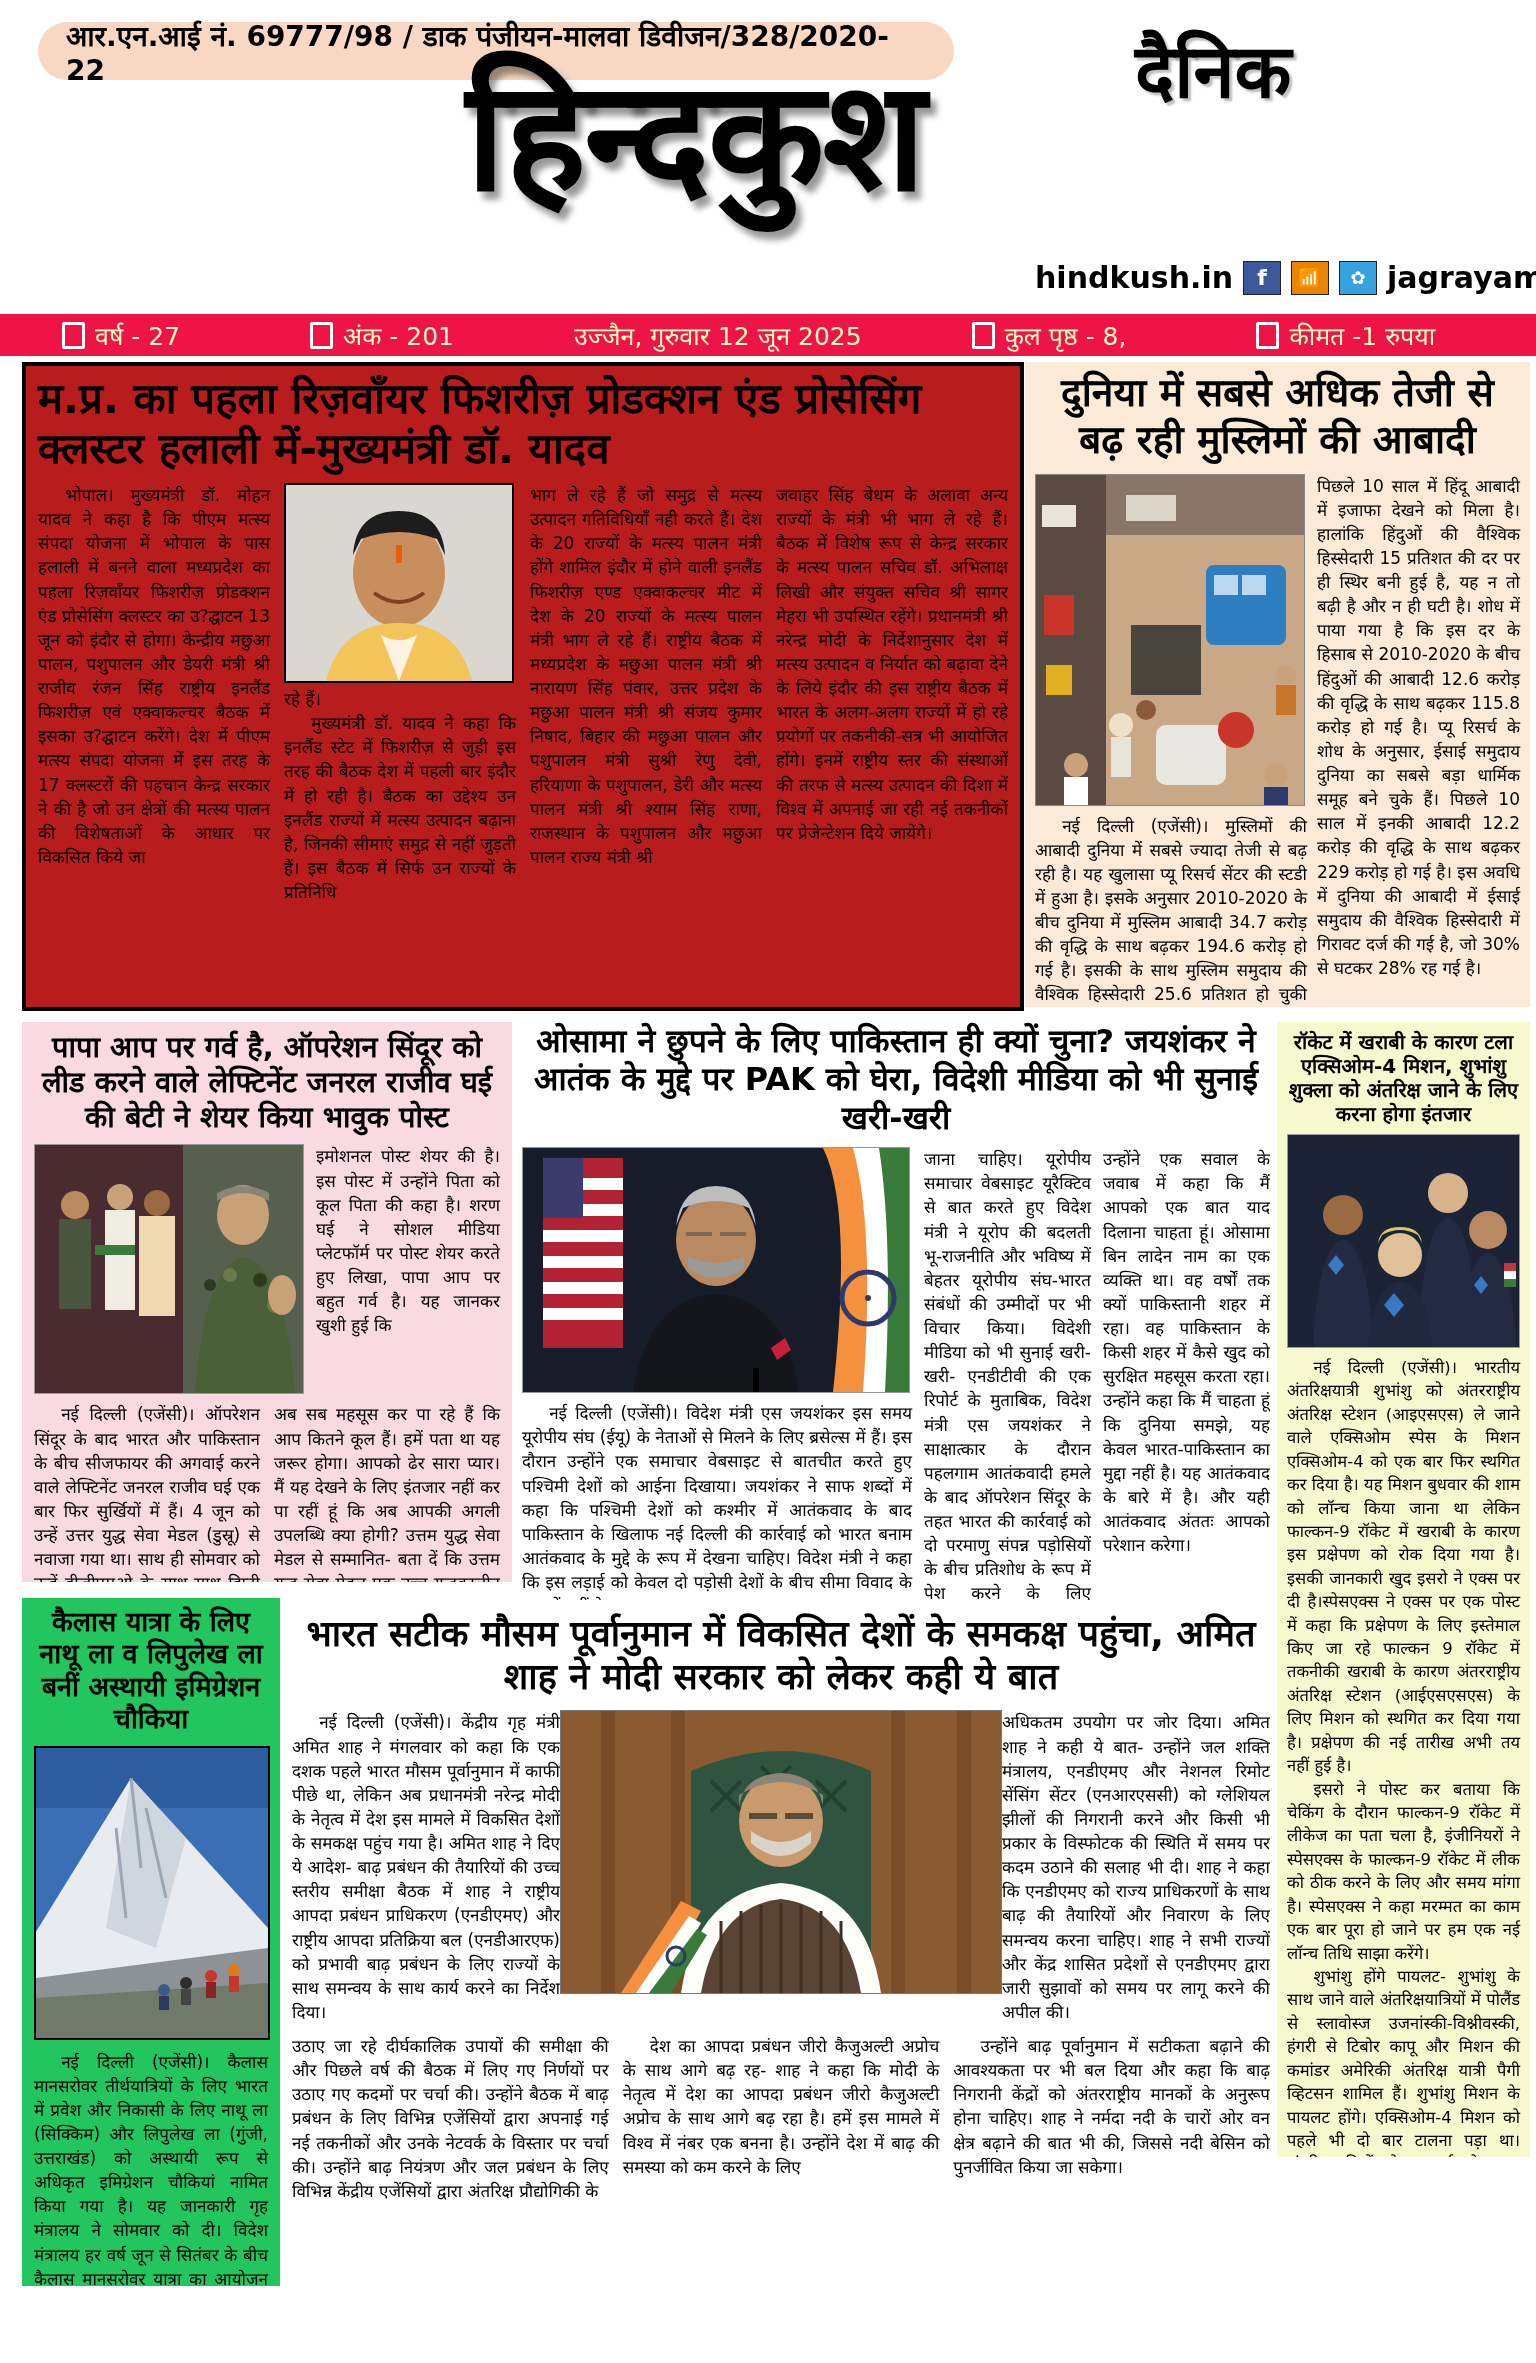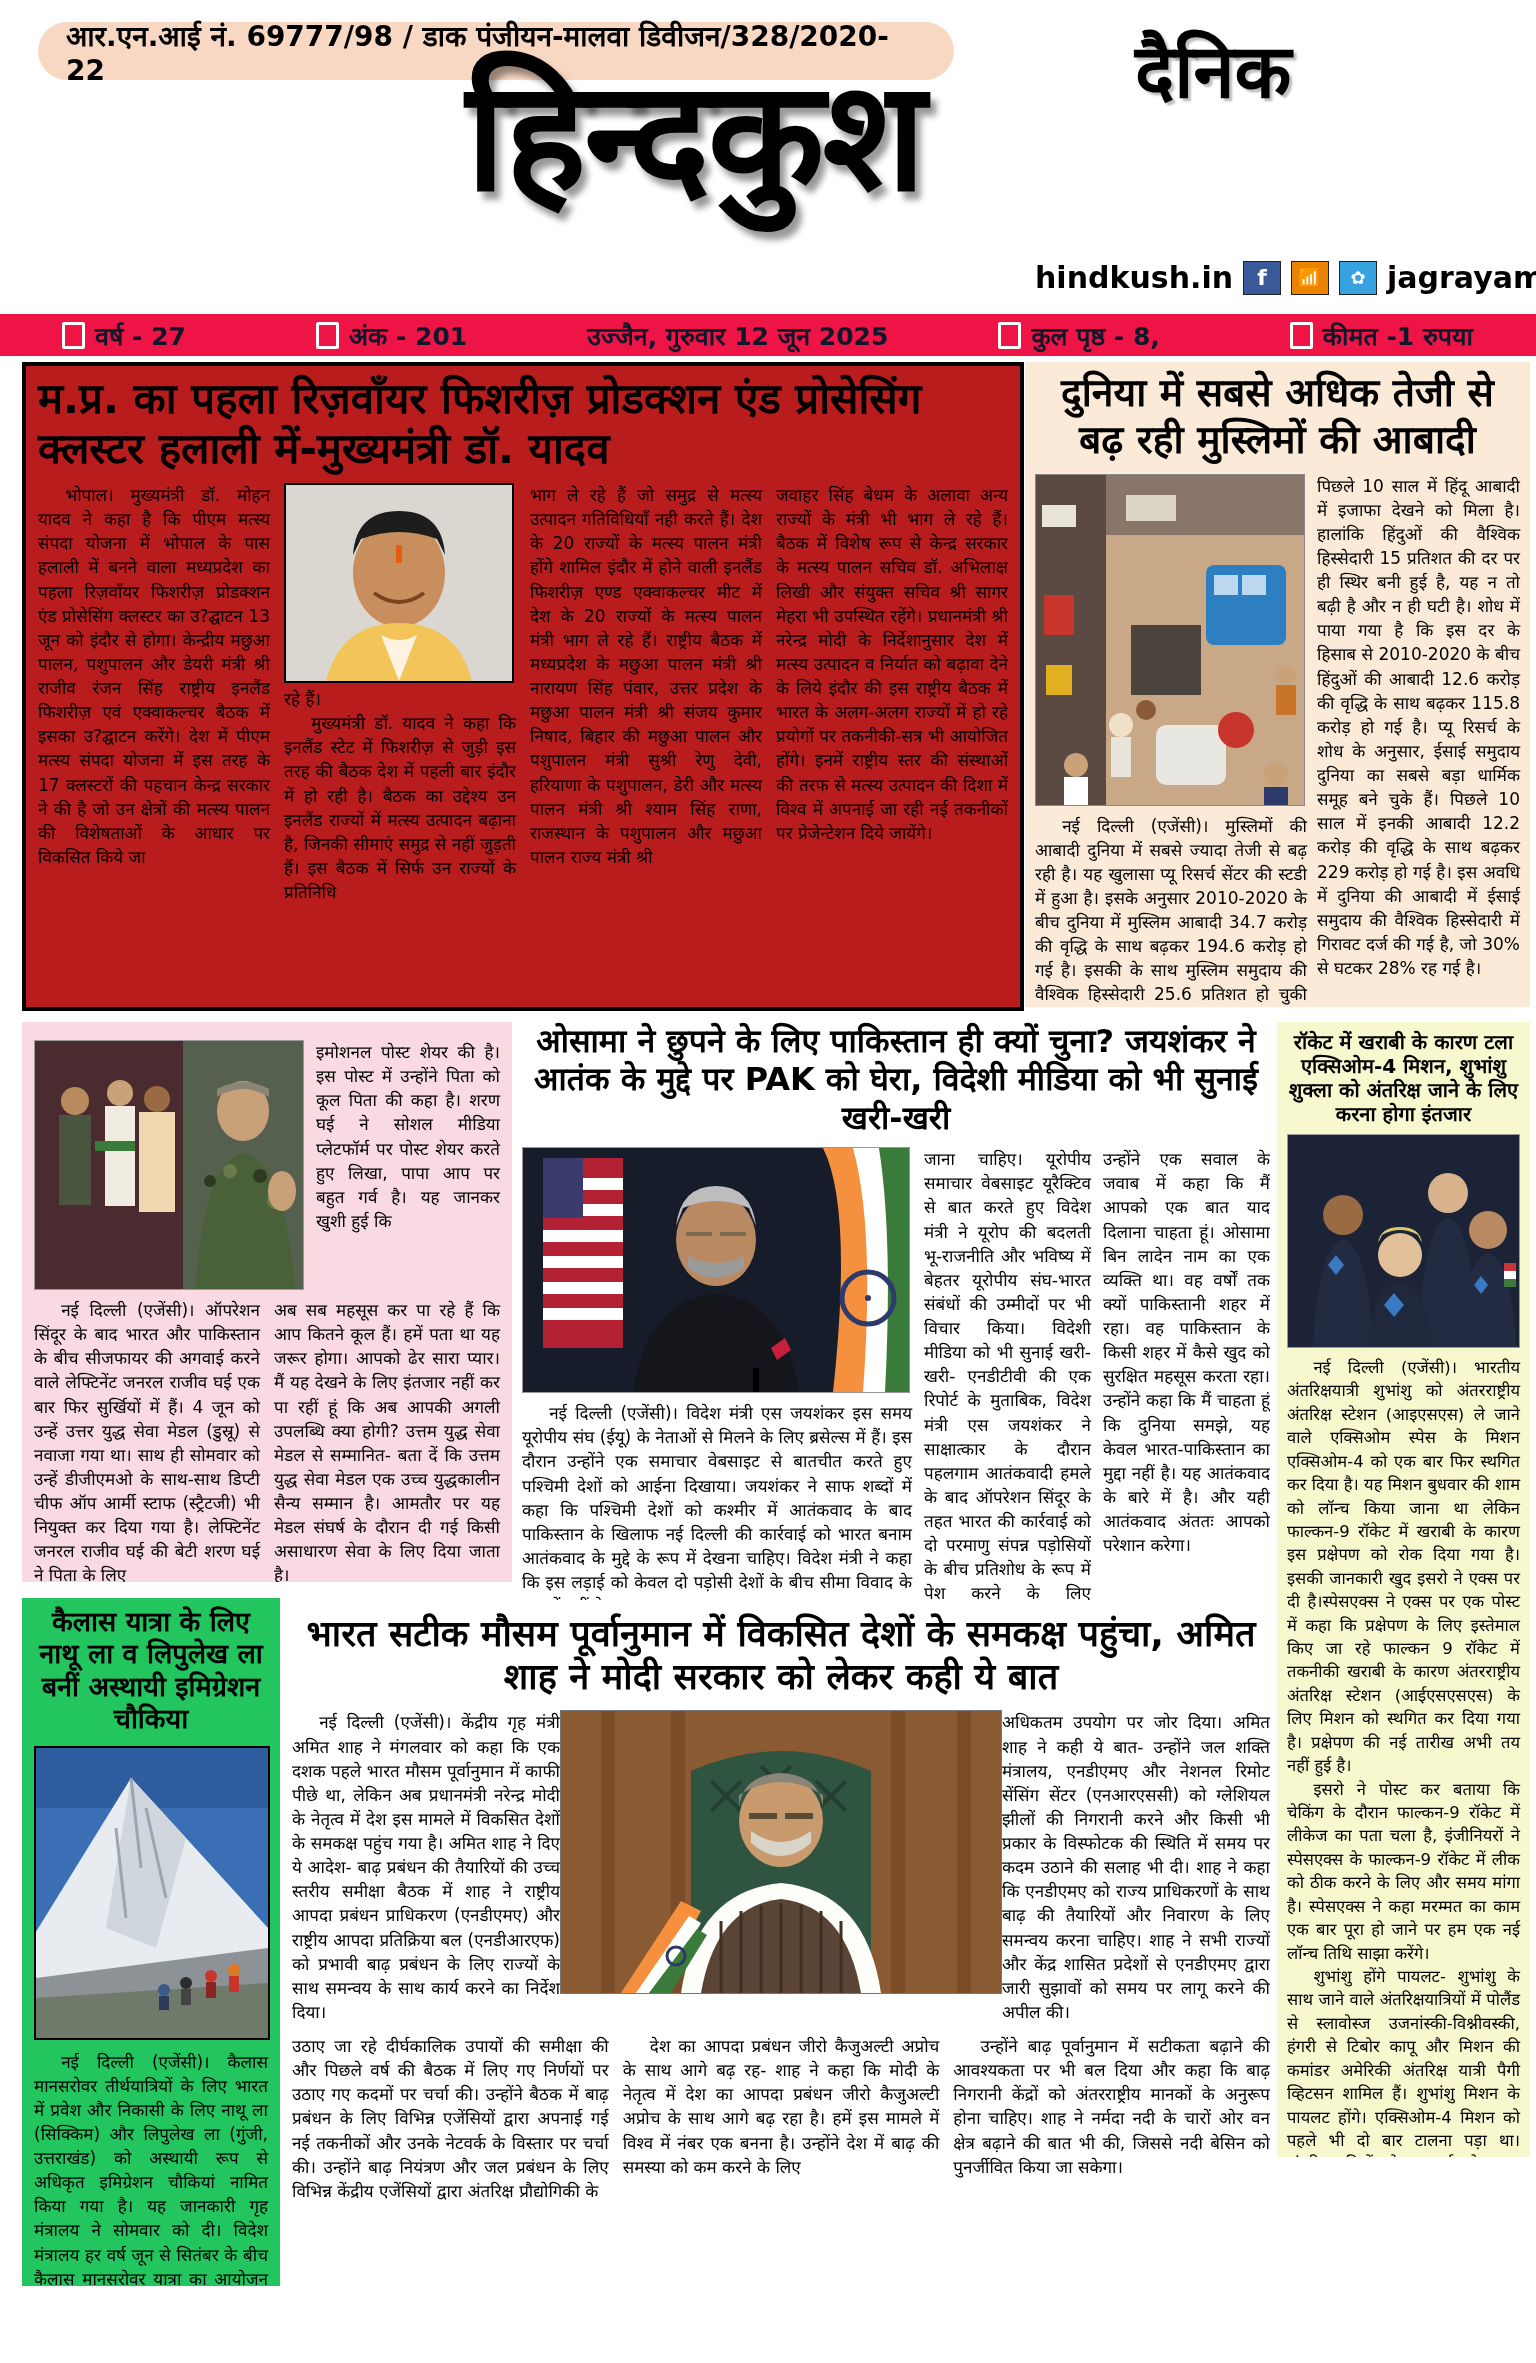--- a/index.html
+++ b/index.html
@@ -13,22 +13,22 @@
   
   .rni{background:#f8d8c2;border-radius:30px;font-weight:bold;font-size:28px;
        display:flex;align-items:center;padding:0 28px;height:58px;}
   .dainik{font-weight:900;font-size:74px;text-shadow:3px 3px 2px rgba(0,0,0,.25);}
   .mast{font-weight:900;font-size:152px;line-height:1.25;letter-spacing:-2px;
         text-shadow:6px 8px 6px rgba(0,0,0,.4);white-space:nowrap;}
   .weblinks{display:flex;align-items:center;gap:10px;font-weight:bold;font-size:30px;}
   .sicon{width:36px;height:32px;display:flex;align-items:center;justify-content:center;
          color:#fff;font-weight:900;font-size:22px;border:1px solid #222;}
   
-  .redbar{background:#ef1446;color:#0f172a;display:flex;align-items:center;
-          font-weight:bold;font-size:25px;}
+  .redbar{background:#ef1446;color:#fef9c3;display:flex;align-items:center;
+          font-weight:normal;font-size:25px;}
   .redbar .it{display:flex;align-items:center;gap:10px;}
   .sq{display:inline-block;width:17px;height:21px;border:3px solid #fff;border-radius:2px;}
 
   
   .lead-box{border:4px solid #000;background:#b91c1c;padding:8px 12px;}
   .lead-hl{font-weight:800;font-size:42px;line-height:1.18;}
   .ylw{background:#ffd400;font-weight:800;font-size:33px;text-align:center;
        padding:4px 0;margin-top:6px;}
   .cols{display:flex;gap:14px;margin-top:10px;}
   .photo{border:2px solid #000;overflow:hidden;background:#ccc;}
@@ -145,20 +145,21 @@
         <p class="b ind" style="margin-top:8px;">नई दिल्ली (एजेंसी)। मुस्लिमों की आबादी दुनिया में सबसे ज्यादा तेजी से बढ़ रही है। यह खुलासा प्यू रिसर्च सेंटर की स्टडी में हुआ है। इसके अनुसार 2010-2020 के बीच दुनिया में मुस्लिम आबादी 34.7 करोड़ की वृद्धि के साथ बढ़कर 194.6 करोड़ हो गई है। इसकी के साथ मुस्लिम समुदाय की वैश्विक हिस्सेदारी 25.6 प्रतिशत हो चुकी है।</p>
 
       </div>
       <div style="flex:1;">
         <p class="b">पिछले 10 साल में हिंदू आबादी में इजाफा देखने को मिला है। हालांकि हिंदुओं की वैश्विक हिस्सेदारी 15 प्रतिशत की दर पर ही स्थिर बनी हुई है, यह न तो बढ़ी है और न ही घटी है। शोध में पाया गया है कि इस दर के हिसाब से 2010-2020 के बीच हिंदुओं की आबादी 12.6 करोड़ की वृद्धि के साथ बढ़कर 115.8 करोड़ हो गई है। प्यू रिसर्च के शोध के अनुसार, ईसाई समुदाय दुनिया का सबसे बड़ा धार्मिक समूह बने चुके हैं। पिछले 10 साल में इनकी आबादी 12.2 करोड़ की वृद्धि के साथ बढ़कर 229 करोड़ हो गई है। इस अवधि में दुनिया की आबादी में ईसाई समुदाय की वैश्विक हिस्सेदारी में गिरावट दर्ज की गई है, जो 30% से घटकर 28% रह गई है।</p>
       </div>
     </div>
   </div>
 
   <div class="abs pink clip" style="left:22px;top:1022px;width:490px;height:560px;box-sizing:border-box;">
+    <div class="hl-c" style="font-size:29px;">पापा आप पर गर्व है, ऑपरेशन सिंदूर को लीड करने वाले लेफ्टिनेंट जनरल राजीव घई की बेटी ने शेयर किया भावुक पोस्ट</div>
     <div style="display:flex;gap:12px;margin-top:10px;">
       <div class="photo" style="width:268px;height:248px;border:1px solid #999;">
         <svg width="268" height="248" viewBox="0 0 268 248">
           <rect width="268" height="248" fill="#3a2428"></rect>
           <rect x="0" y="0" width="148" height="248" fill="#4a2c30"></rect>
           <circle cx="40" cy="60" r="14" fill="#b98a5e"></circle>
             <rect x="24" y="74" width="32" height="90" fill="#4a5540"></rect>
           <circle cx="85" cy="52" r="13" fill="#caa27a"></circle>
             <rect x="70" y="65" width="30" height="100" fill="#f0ece2"></rect>
           <circle cx="122" cy="58" r="13" fill="#9a6a42"></circle>

